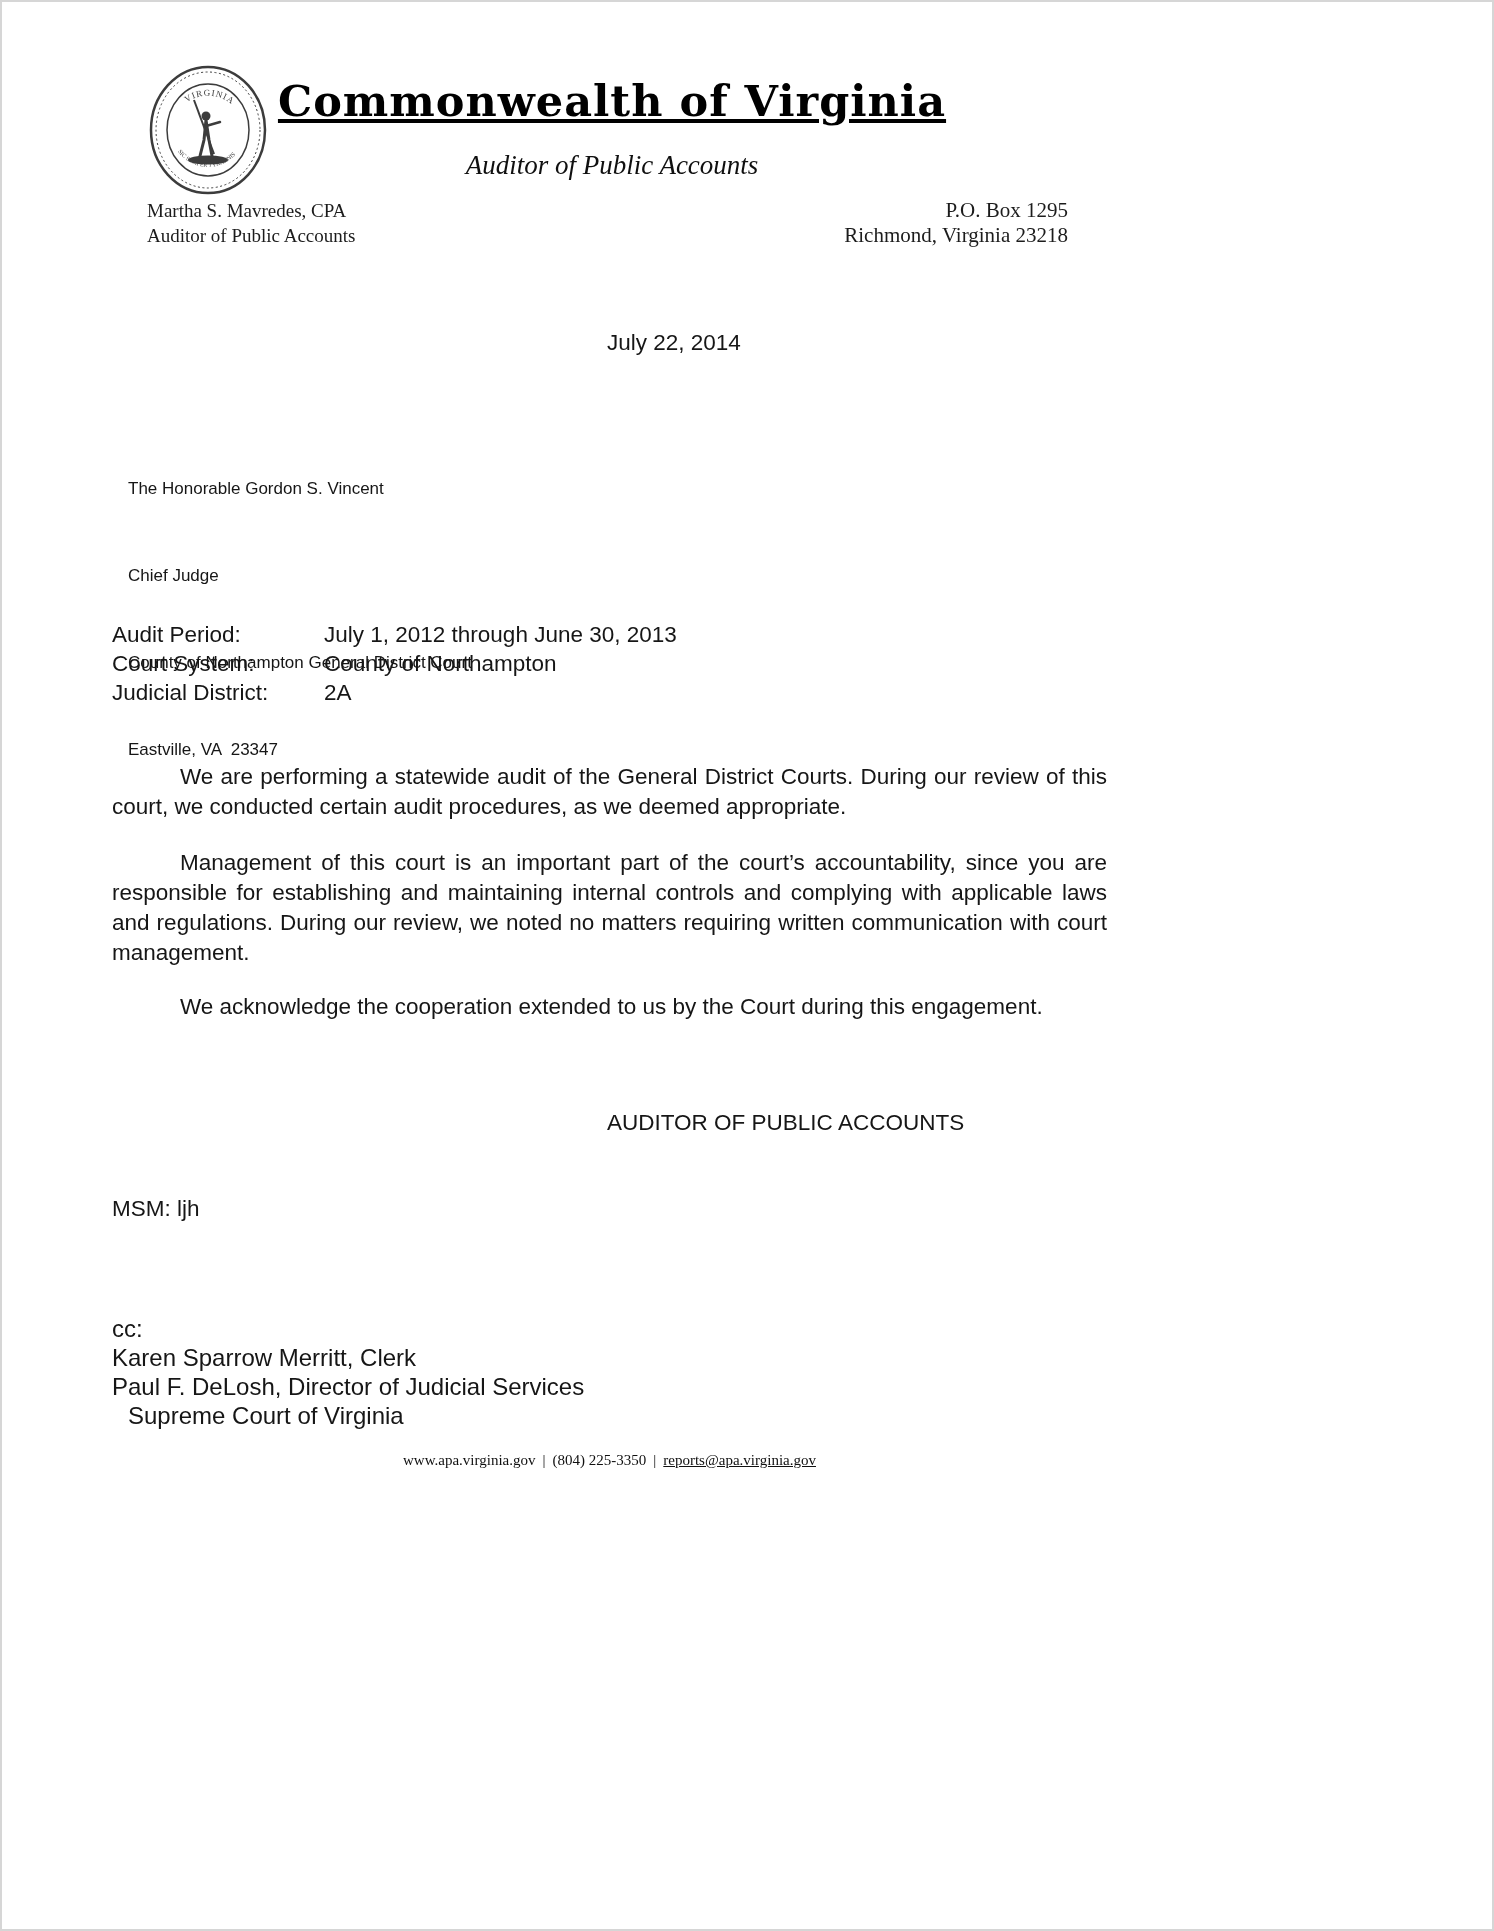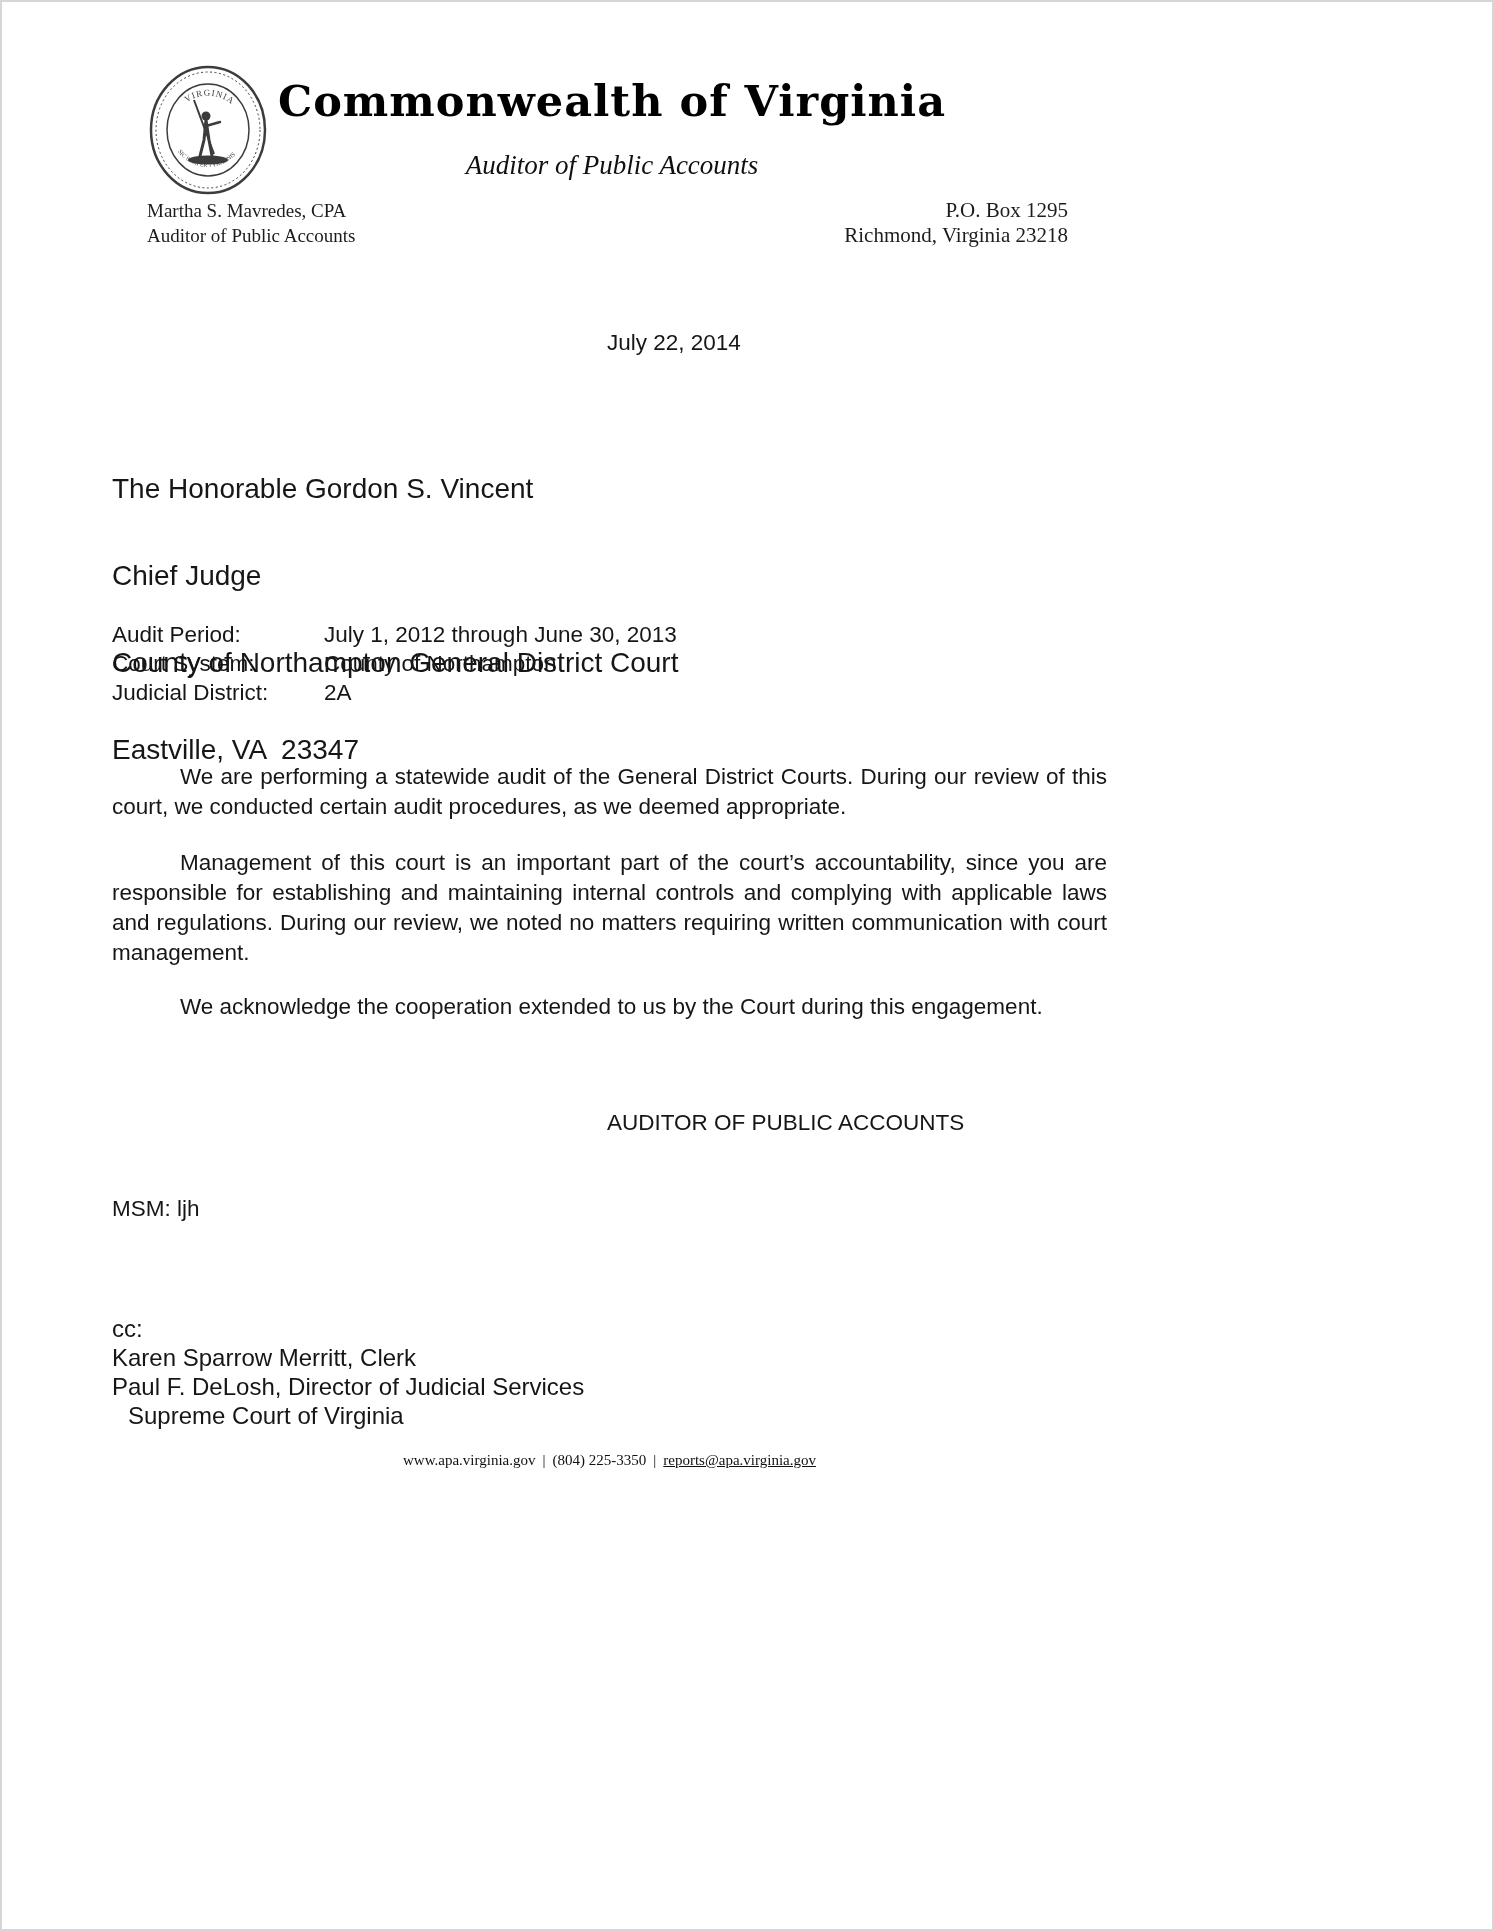--- a/index.html
+++ b/index.html
@@ -14,40 +14,40 @@
     font-family: "Liberation Sans", "DejaVu Sans", sans-serif;
     color: #161616;
   }
 
   
   .seal { position: absolute; left: 146px; top: 62px; width: 120px; height: 132px; }
   .org-name {
     position: absolute; left: 0; top: 74px; width: 1220px;
     text-align: center;
     font-family: "DejaVu Serif", "Liberation Serif", serif;
-    font-weight: 700; font-size: 43px; color: #000; letter-spacing: 1px;
+    font-weight: 700; font-size: 43px; color: #000; letter-spacing: 1px; text-decoration: underline;
   }
   .org-subtitle {
     position: absolute; left: 0; top: 148px; width: 1220px;
     text-align: center;
     font-family: "Liberation Serif", "DejaVu Serif", serif;
     font-style: italic; font-size: 27px; color: #101010;
   }
   .contact-left {
     position: absolute; left: 145px; top: 196px;
     font-family: "Liberation Serif", serif; font-size: 19px; line-height: 25px; color: #1c1c1c;
   }
   .contact-right {
     position: absolute; right: 424px; top: 196px; text-align: right;
     font-family: "Liberation Serif", serif; font-size: 21px; line-height: 25px; color: #1c1c1c;
   }
 
   
   .date { position: absolute; left: 605px; top: 328px; font-size: 22.5px; }
-  .recipient { position: absolute; left: 110px; top: 414px; font-size: 28px; line-height: 29px; white-space: pre; }
+  .recipient { position: absolute; left: 126px; top: 414px; font-size: 17px; line-height: 29px; white-space: pre; }
   .meta { position: absolute; left: 110px; top: 618px; font-size: 22.5px; line-height: 29px; }
   .meta-row { display: flex; }
   .meta-label { width: 212px; }
   .para {
     position: absolute; left: 110px; width: 995px;
     font-size: 22.5px; line-height: 30px;
     text-align: justify; text-indent: 68px;
   }
   .para-1 { top: 760px; }
   .para-2 { top: 846px; }

